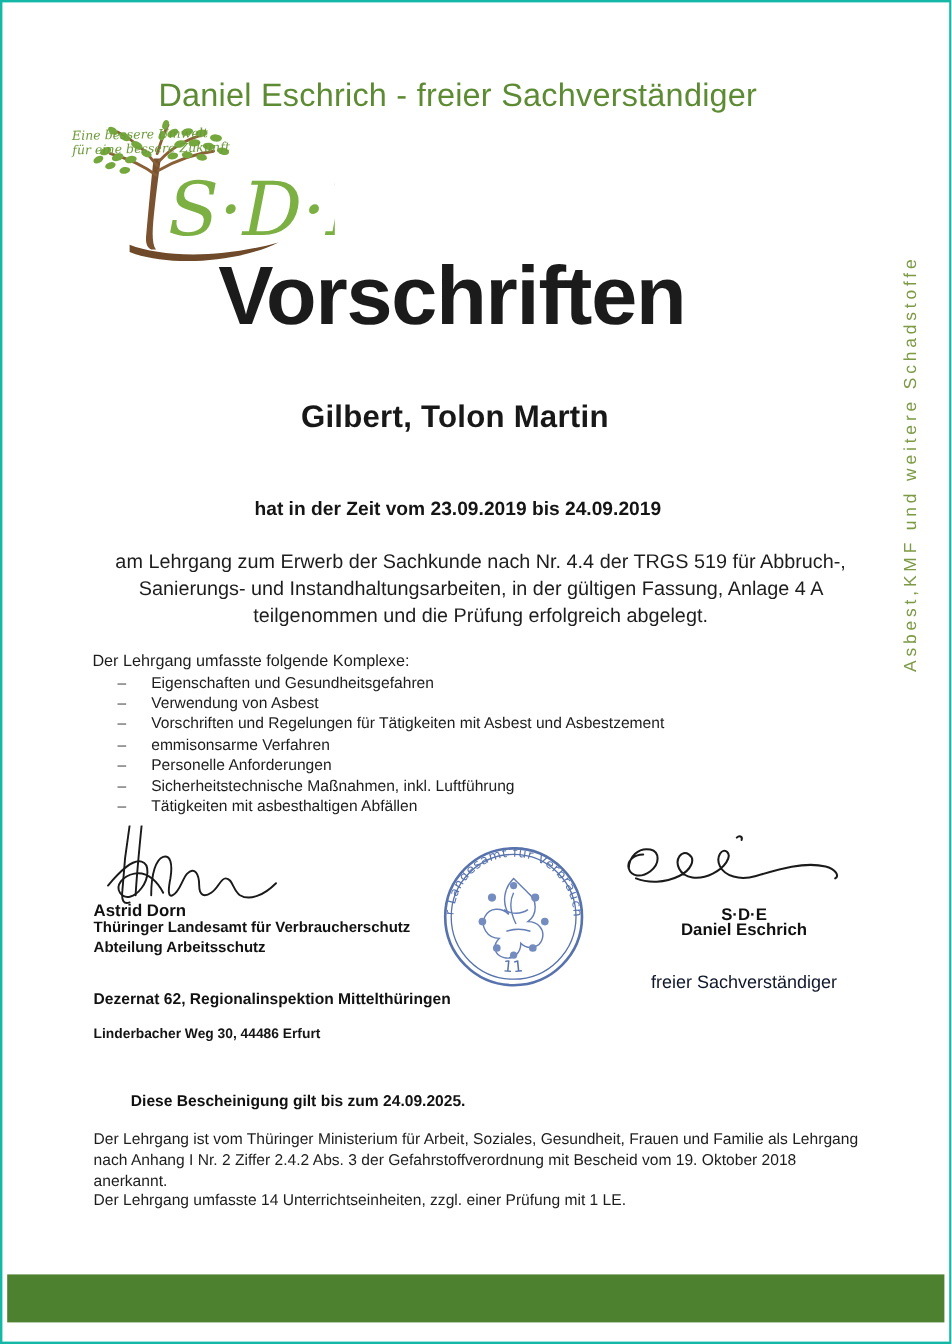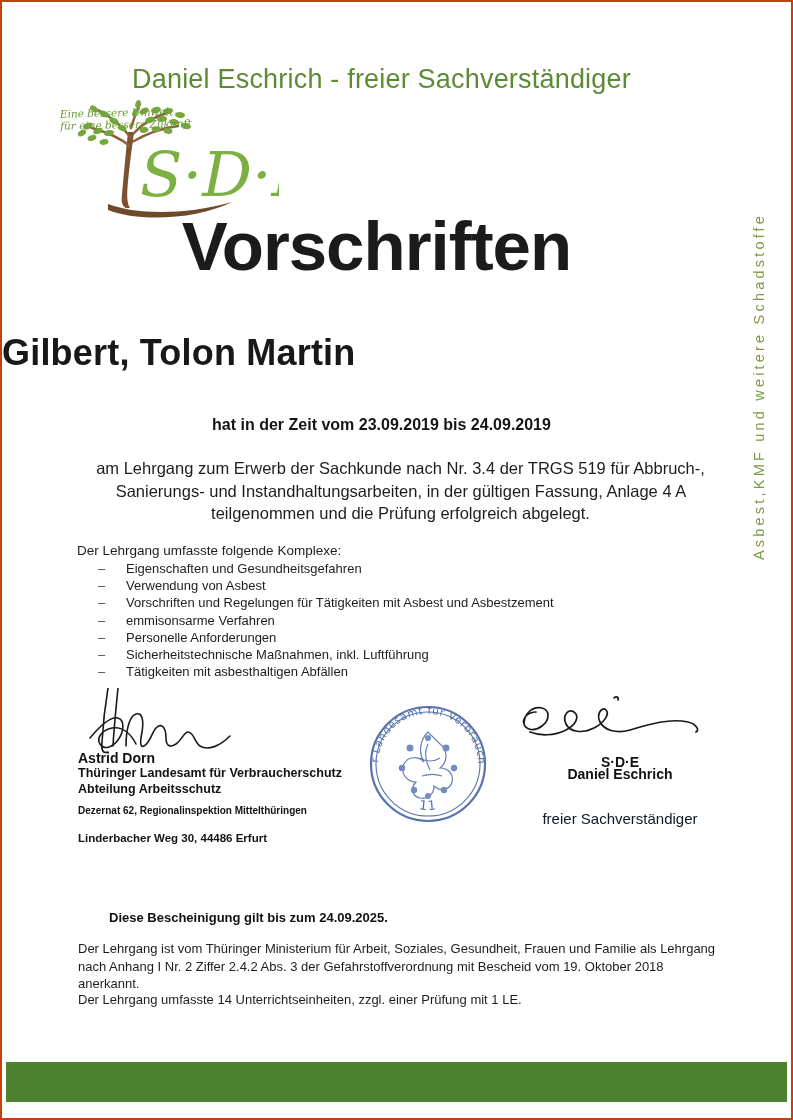--- a/index.html
+++ b/index.html
@@ -9,21 +9,21 @@
   }
   body {
     font-family: "Liberation Sans", sans-serif;
   }
   #page {
     position: relative;
     width: 793px;
     height: 1120px;
     background: #ffffff;
     overflow: hidden;
-    border: 2px solid #c2410c;
+    border: 2px solid #14b8a6;
     box-sizing: border-box;
   }
 
   
   #header-title {
     position: absolute;
     left: 0;
     right: 30px;
     top: 62px;
     text-align: center;
@@ -85,22 +85,22 @@
     letter-spacing: -1px;
     line-height: 1;
   }
 
   
   #person-name {
     position: absolute;
     left: 0;
     right: 35px;
     top: 330px;
-    text-align: left;
-    font-size: 36px;
+    text-align: center;
+    font-size: 26px;
     font-weight: bold;
     color: #181818;
     letter-spacing: 0.2px;
   }
   #person-birth {
     position: absolute;
     left: 0;
     right: 35px;
     top: 372px;
     text-align: center;
@@ -174,24 +174,24 @@
     color: #101010;
     margin-top: -4px;
   }
   .sig-org {
     font-size: 12.5px;
     font-weight: bold;
     color: #121212;
     line-height: 15.5px;
   }
   .sig-dept {
-    font-size: 10px;
+    font-size: 13px;
     font-weight: bold;
     color: #121212;
-    margin-top: 8px;
+    margin-top: 28px;
   }
   .sig-addr {
     font-size: 11.5px;
     font-weight: bold;
     color: #141414;
     margin-top: 16px;
   }
   #sig-right .sig-role {
     font-size: 15px;
     color: #0f172a;
@@ -307,21 +307,21 @@
 
   <div id="side-text">Asbest,KMF und weitere Schadstoffe</div>
 
   <div id="doc-title">Vorschriften</div>
 
   <div id="person-name">Gilbert, Tolon Martin</div>
 
   <div id="period-line">hat in der Zeit vom 23.09.2019 bis 24.09.2019</div>
 
   <div id="course-para">
-    <span>am Lehrgang zum Erwerb der Sachkunde nach Nr. 3.4 der </span><b>TRGS 519</b><span> für Abbruch-, Sanierungs- und Instandhaltungsarbeiten, in der gültigen Fassung, </span><b>Anlage 4 A</b><span> teilgenommen und die Prüfung erfolgreich abgelegt.</span>
+    <span>am Lehrgang zum Erwerb der Sachkunde nach Nr. 4.4 der </span><b>TRGS 519</b><span> für Abbruch-, Sanierungs- und Instandhaltungsarbeiten, in der gültigen Fassung, </span><b>Anlage 4 A</b><span> teilgenommen und die Prüfung erfolgreich abgelegt.</span>
   </div>
 
   <div id="topics-intro">Der Lehrgang umfasste folgende Komplexe:</div>
   <div id="topics-list">
     <div class="topic-row">
       <span class="topic-dash">–</span>
       <span>Eigenschaften und Gesundheitsgefahren</span>
     </div>
     <div class="topic-row">
       <span class="topic-dash">–</span>

